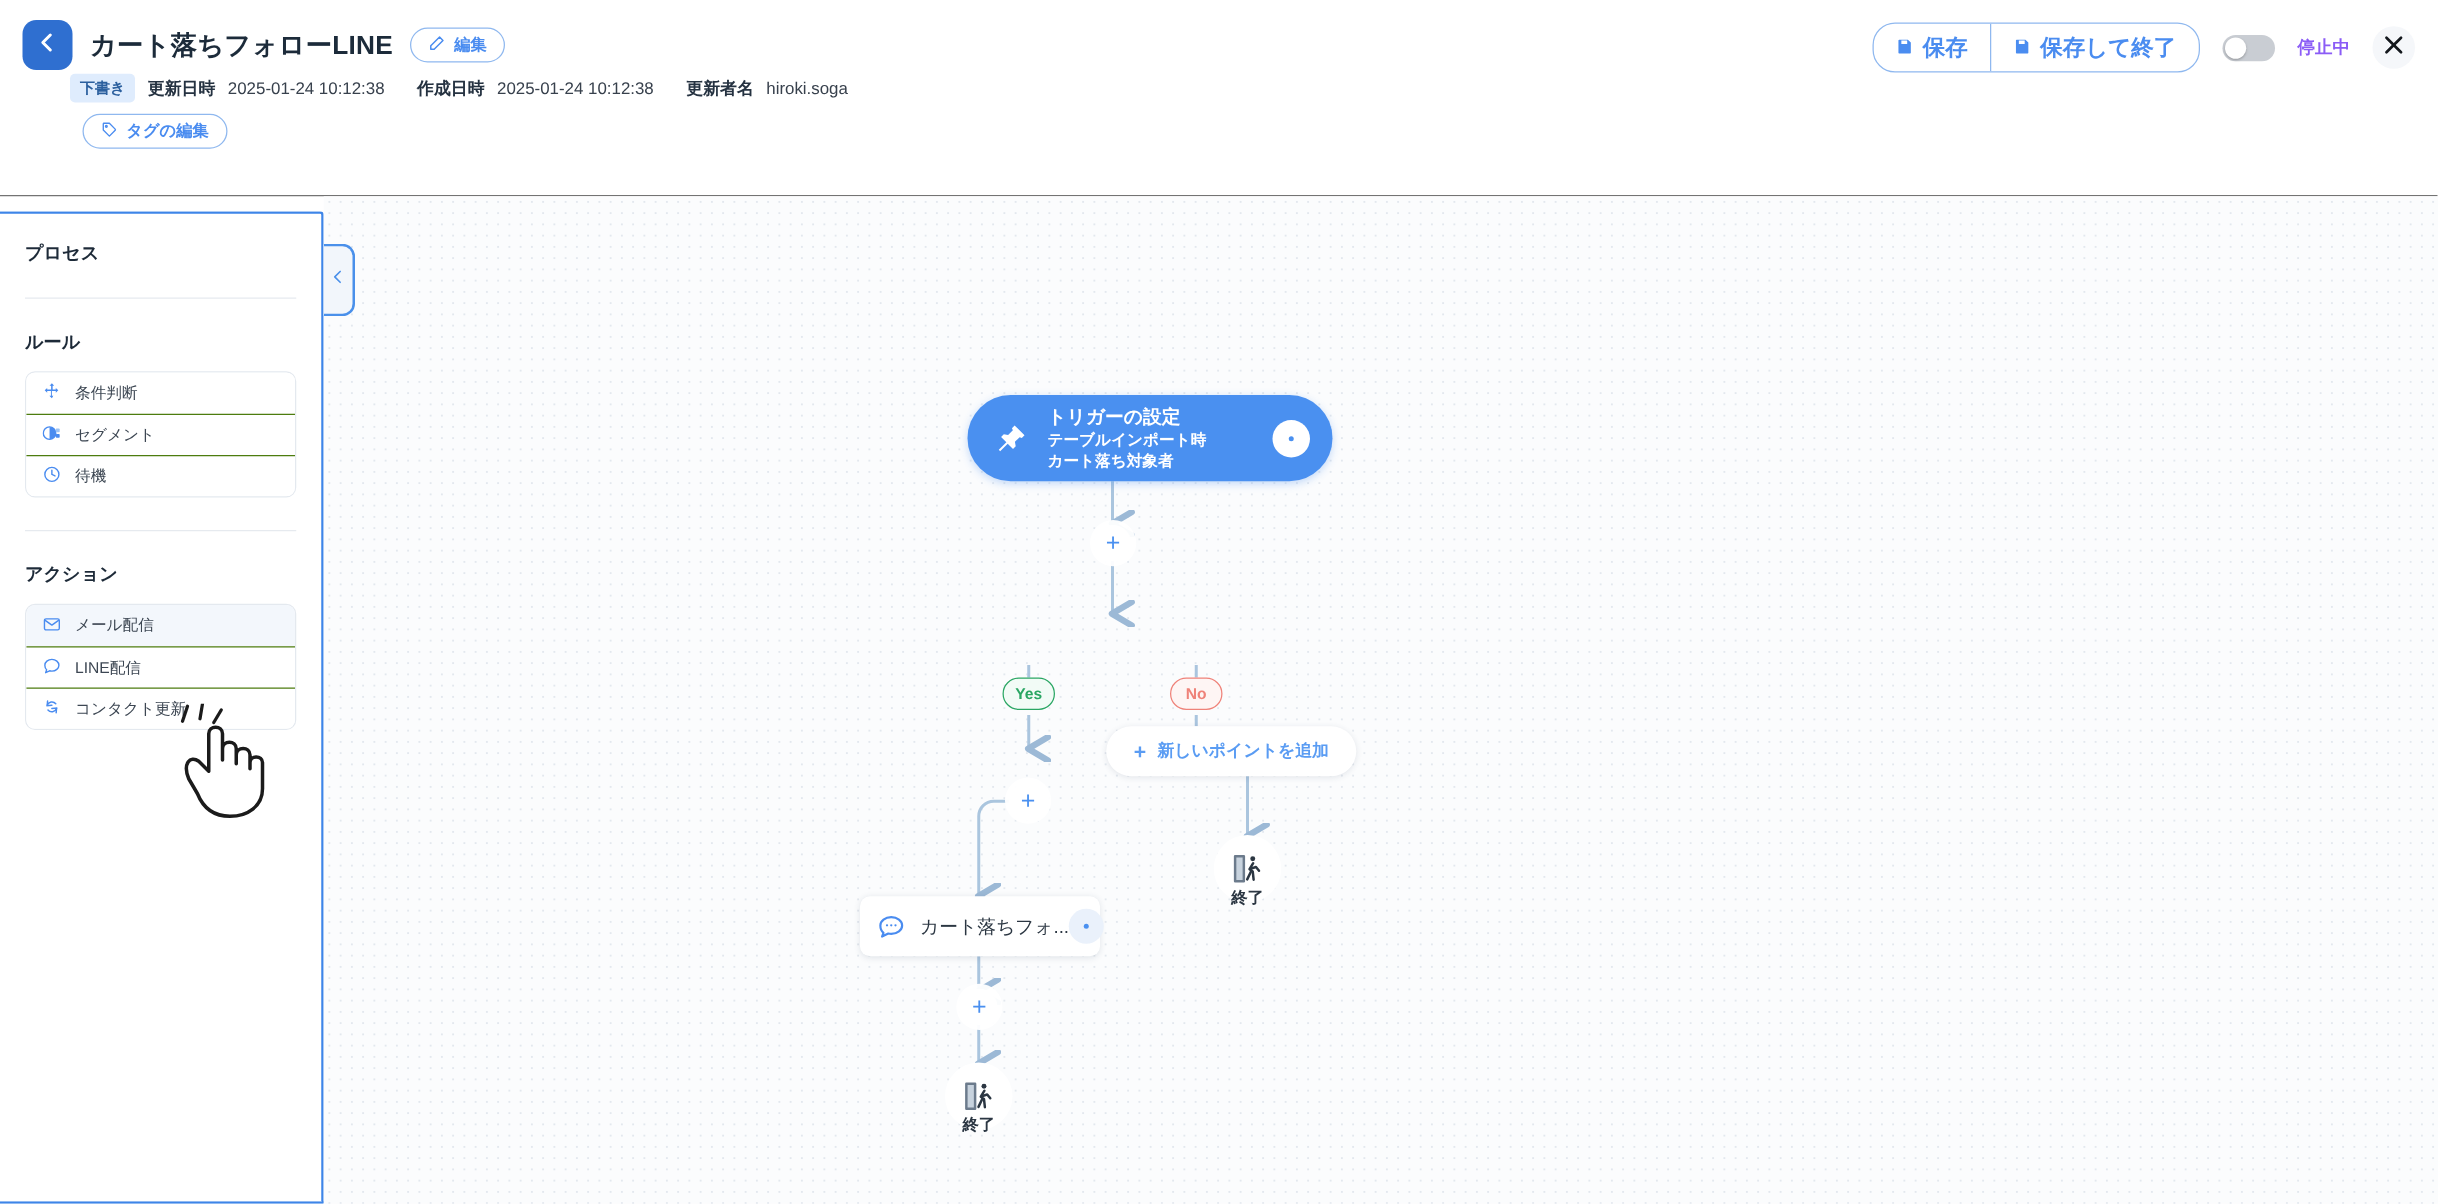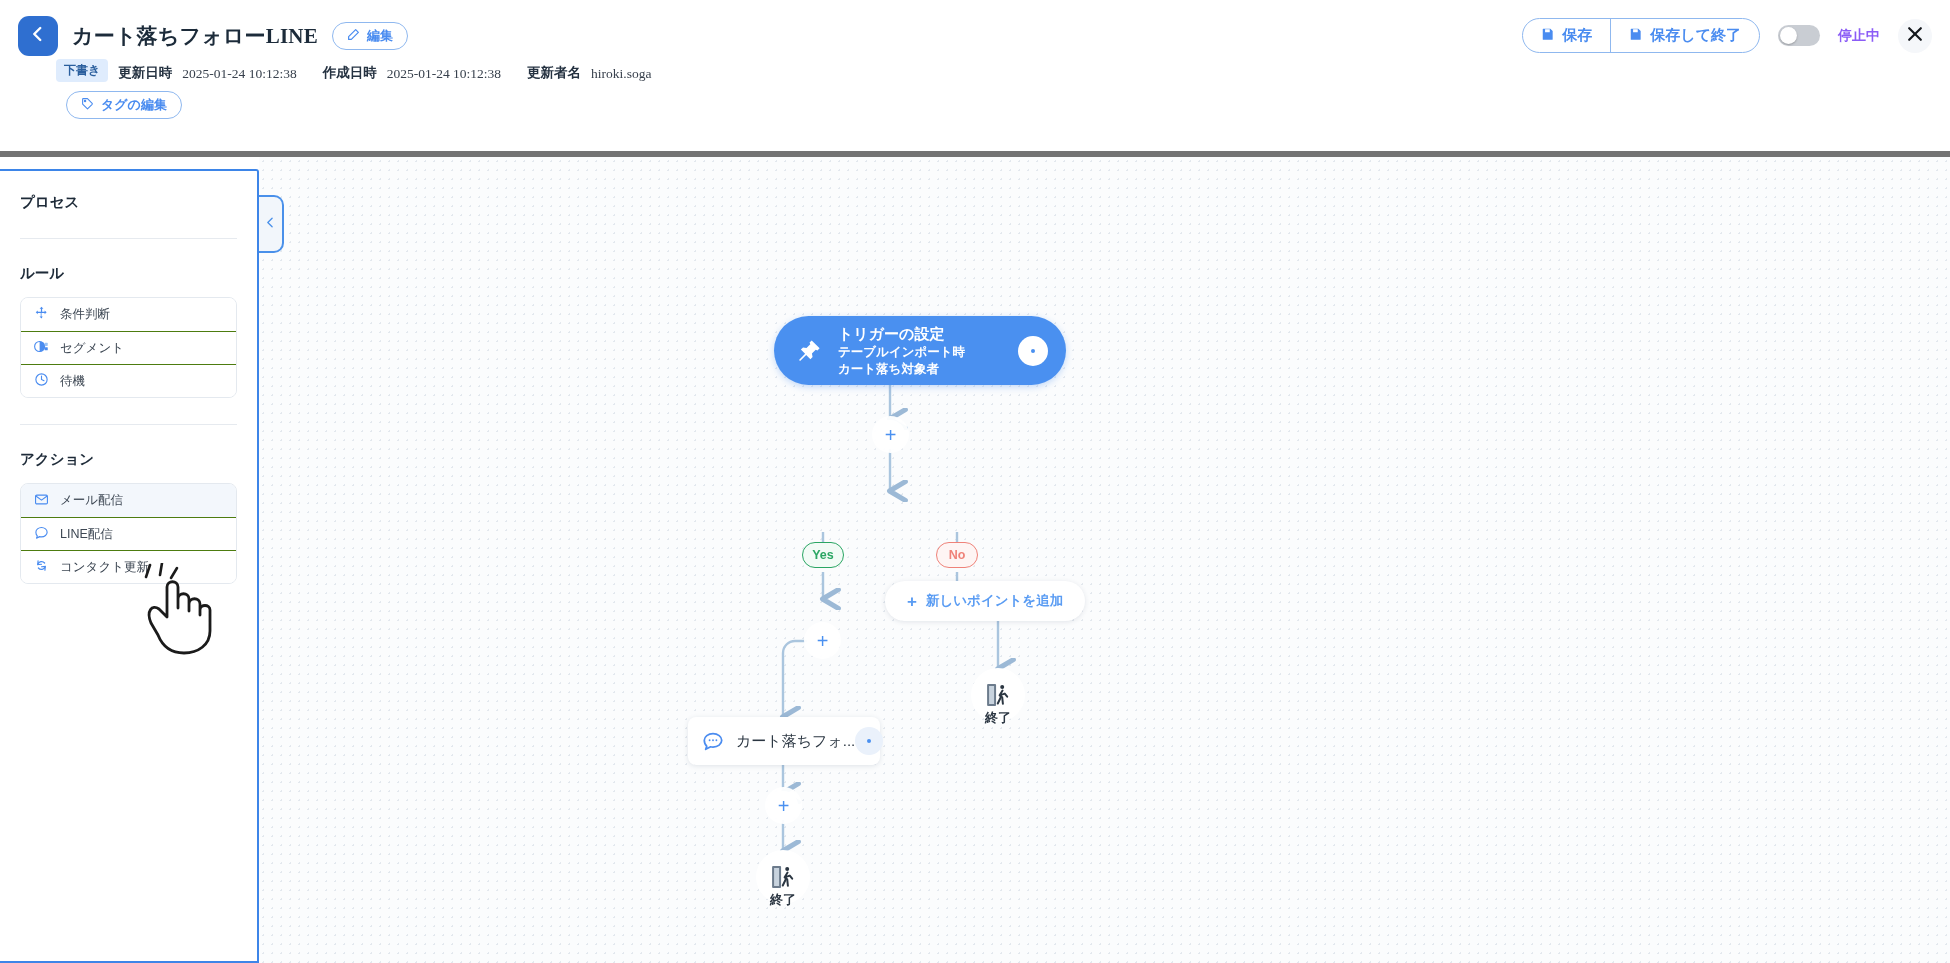--- a/index.html
+++ b/index.html
@@ -8,22 +8,21 @@
     overflow: hidden;
     font-family: "Liberation Sans", "DejaVu Sans", sans-serif;
     background: #ffffff;
     color: #253241;
   }
 
   
   .header {
     position: absolute; top: 0; left: 0; width: 1950px; height: 157px;
     background: #ffffff;
-    border-bottom: 6px solid #737373;
-    font-family: Liberation Serif, serif;
+    border-bottom: 1px solid #737373;
   }
   .title-row {
     position: absolute; top: 16px; left: 18px;
     display: flex; align-items: center; gap: 14px;
   }
   .back-btn {
     width: 40px; height: 40px; border-radius: 11px;
     background: #2f6fd0;
     display: flex; align-items: center; justify-content: center;
     cursor: pointer;
@@ -36,21 +35,21 @@
   .pill-btn {
     display: inline-flex; align-items: center; gap: 7px;
     border: 1px solid #8fb8ef; border-radius: 16px;
     padding: 4px 14px; color: #4a8cf0; font-size: 13px; font-weight: bold;
     background: #fff; cursor: pointer; white-space: nowrap;
   }
   .pill-btn svg { width: 13px; height: 13px; }
 
   .meta-row {
     position: absolute; top: 59px; left: 56px;
-    display: flex; align-items: flex-end; gap: 10px;
+    display: flex; align-items: center; gap: 10px;
     font-size: 13.5px; white-space: nowrap;
   }
   .badge-draft {
     background: #dfecfd; color: #2b5f9e; font-weight: bold;
     font-size: 12px; padding: 3px 8px; border-radius: 4px;
   }
   .meta-label { font-weight: bold; color: #253241; }
   .meta-value { color: #38414d; margin-right: 16px; }
 
   .tag-row { position: absolute; top: 91px; left: 66px; }
@@ -59,21 +58,21 @@
     position: absolute; top: 18px; right: 18px;
     display: flex; align-items: center; gap: 18px;
   }
   .save-group {
     display: flex; align-items: stretch;
     border: 1px solid #8fb8ef; border-radius: 18px; overflow: hidden;
     background: #fff;
   }
   .save-group .seg {
     display: flex; align-items: center; gap: 7px;
-    padding: 7px 18px; color: #4a8cf0; font-size: 15px; font-weight: bold;
+    padding: 7px 18px; color: #4a8cf0; font-size: 18px; font-weight: bold;
     cursor: pointer; white-space: nowrap;
   }
   .save-group .seg + .seg { border-left: 1px solid #8fb8ef; justify-content: space-between; }
   .save-group svg { width: 14px; height: 14px; }
 
   .toggle {
     width: 42px; height: 21px; border-radius: 11px; background: #c9cdd3;
     position: relative; cursor: pointer; flex: none;
   }
   .toggle .knob {

